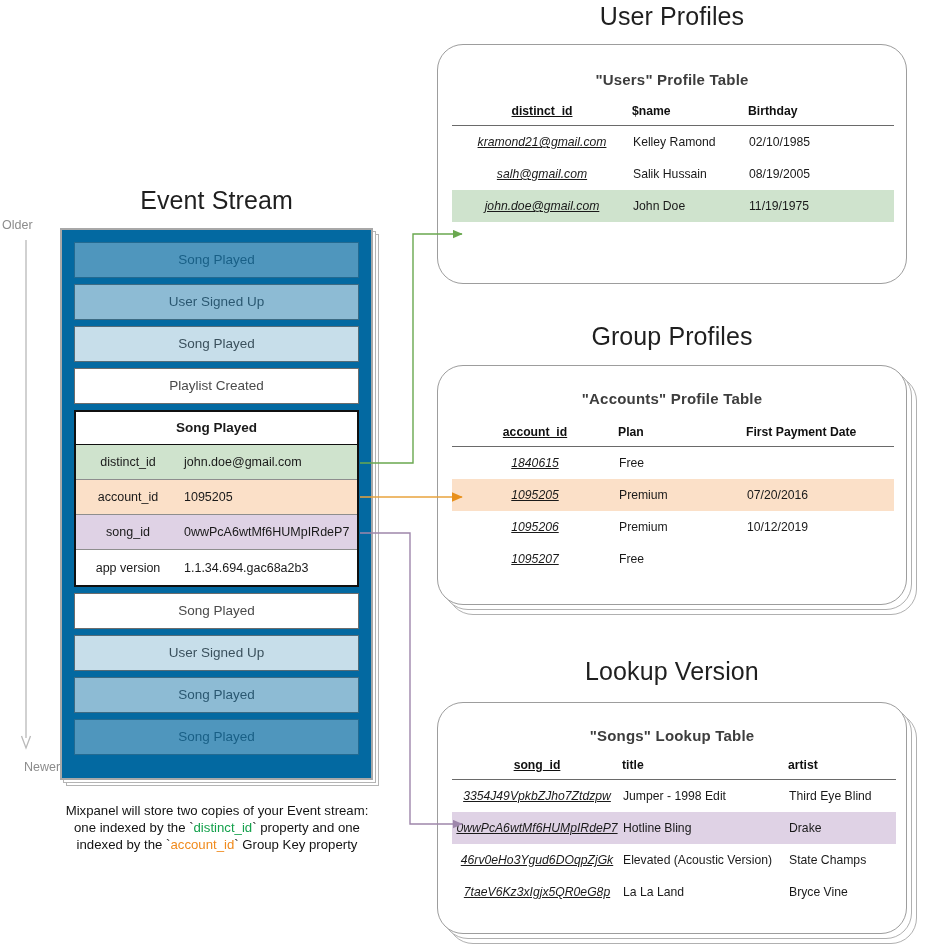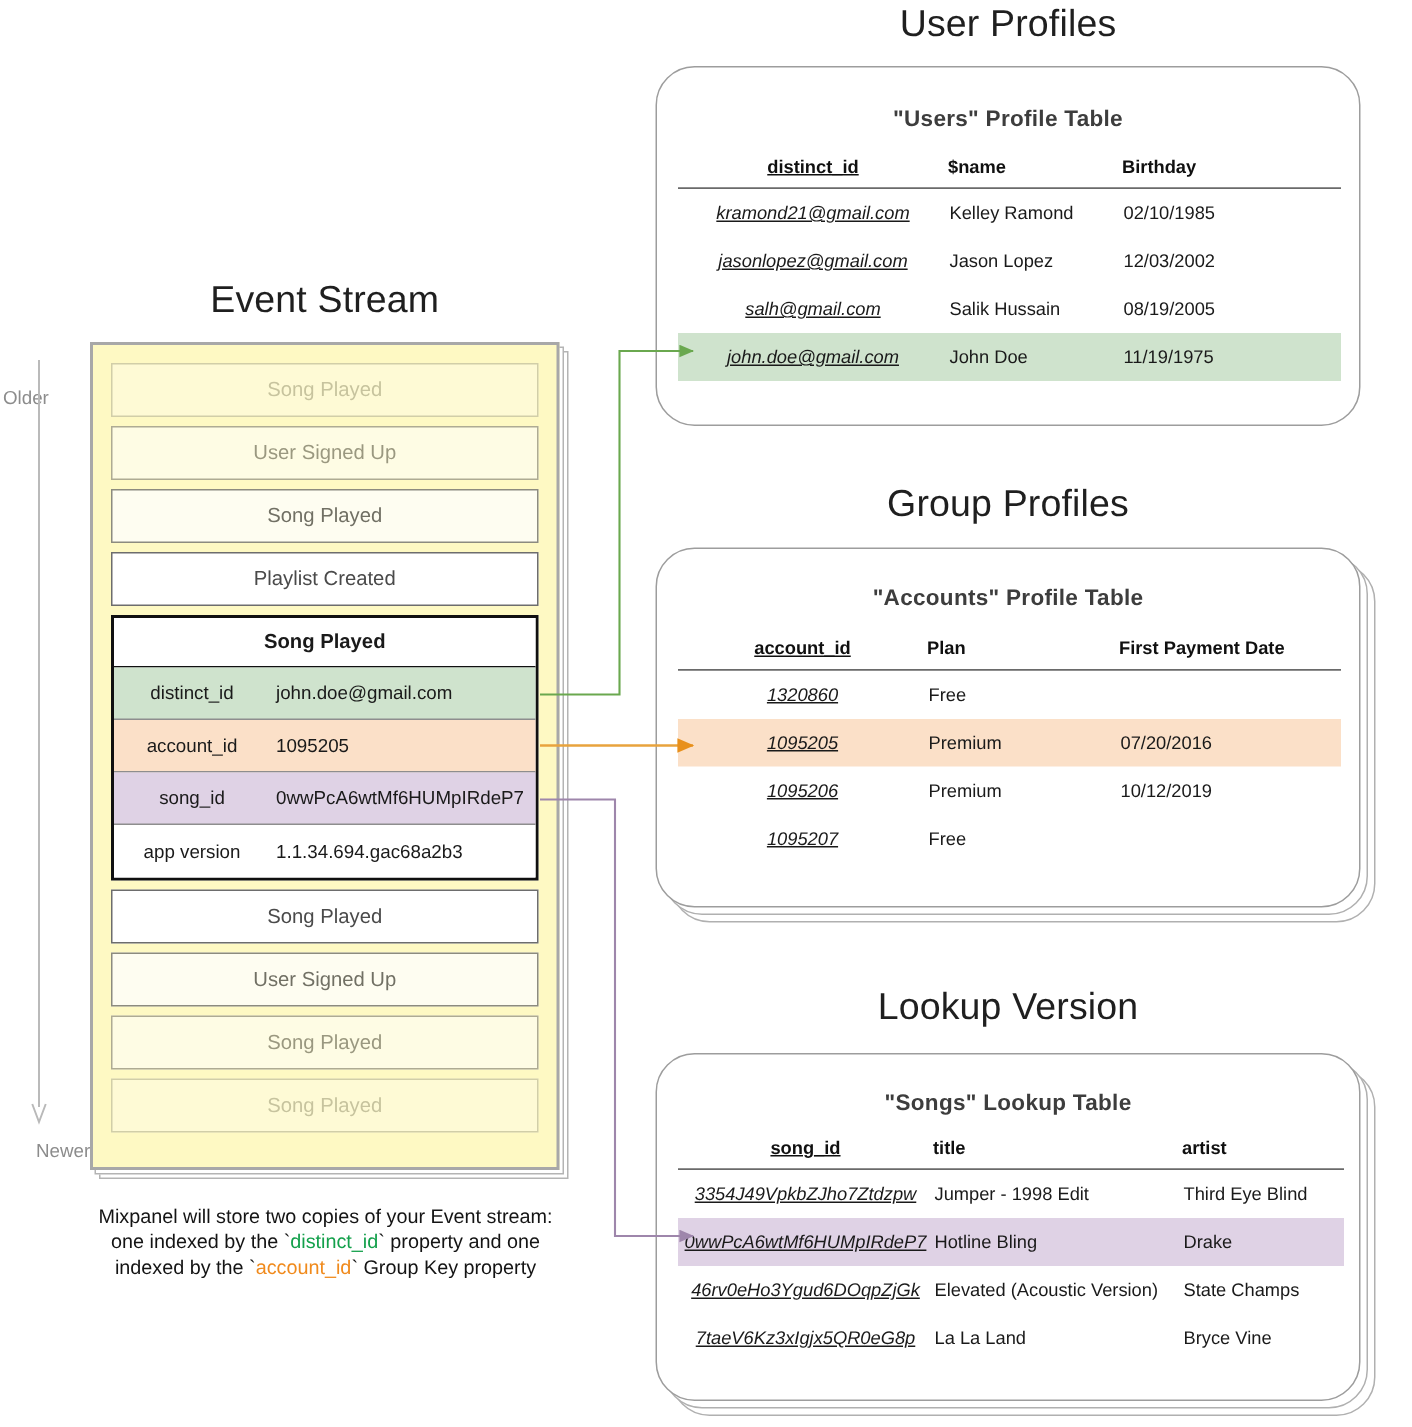--- a/index.html
+++ b/index.html
@@ -50,21 +50,21 @@
     height: 560px;
     z-index: 2;
   }
   .time-label {
     position: absolute;
     font-size: 12.5px;
     color: #8c8c8c;
     white-space: nowrap;
     left: 0;
   }
-  #time-label-older { top: 0px; margin-top: 40px; }
+  #time-label-older { top: 0px; }
   #time-label-newer { top: 542px; margin-left: 22px; }
   #time-arrow {
     position: absolute;
     left: 17px;
     top: 22px;
     width: 14px;
     height: 512px;
   }
 
   
@@ -74,21 +74,21 @@
     background: #ffffff;
     box-sizing: border-box;
   }
   #event-stream-card {
     position: absolute;
     left: 60px;
     top: 228px;
     width: 313px;
     height: 552px;
     border: 2px solid #a8a8a8;
-    background: #fef9c3;
+    background: #0369a1;
     box-sizing: border-box;
     z-index: 3;
     padding: 12px 12px;
   }
   #es-shadow-1 { left: 66px; top: 234px; width: 313px; height: 552px; z-index: 1; }
   #es-shadow-2 { left: 63px; top: 231px; width: 313px; height: 552px; z-index: 2; }
 
   .event-row {
     box-sizing: border-box;
     height: 36px;
@@ -320,25 +320,20 @@
           <th class="th-left nound">Birthday</th>
         </tr>
       </thead>
       <tbody>
         <tr>
           <td class="td-center"><span class="cell-id">kramond21@gmail.com</span></td>
           <td class="td-left">Kelley Ramond</td>
           <td class="td-left">02/10/1985</td>
         </tr>
         <tr>
-          <td class="td-center"><span class="cell-id">jasonlopez@gmail.com</span></td>
-          <td class="td-left">Jason Lopez</td>
-          <td class="td-left">12/03/2002</td>
-        </tr>
-        <tr>
           <td class="td-center"><span class="cell-id">salh@gmail.com</span></td>
           <td class="td-left">Salik Hussain</td>
           <td class="td-left">08/19/2005</td>
         </tr>
         <tr class="hl-green">
           <td class="td-center"><span class="cell-id">john.doe@gmail.com</span></td>
           <td class="td-left">John Doe</td>
           <td class="td-left">11/19/1975</td>
         </tr>
       </tbody>
@@ -361,21 +356,21 @@
         </colgroup>
       <thead>
         <tr>
           <th class="th-center">account_id</th>
           <th class="th-left nound">Plan</th>
           <th class="th-left nound">First Payment Date</th>
         </tr>
       </thead>
       <tbody>
         <tr>
-          <td class="td-center"><span class="cell-id">1320860</span></td>
+          <td class="td-center"><span class="cell-id">1840615</span></td>
           <td class="td-left">Free</td>
           <td class="td-left"></td>
         </tr>
         <tr class="hl-orange">
           <td class="td-center"><span class="cell-id">1095205</span></td>
           <td class="td-left">Premium</td>
           <td class="td-left">07/20/2016</td>
         </tr>
         <tr>
           <td class="td-center"><span class="cell-id">1095206</span></td>

